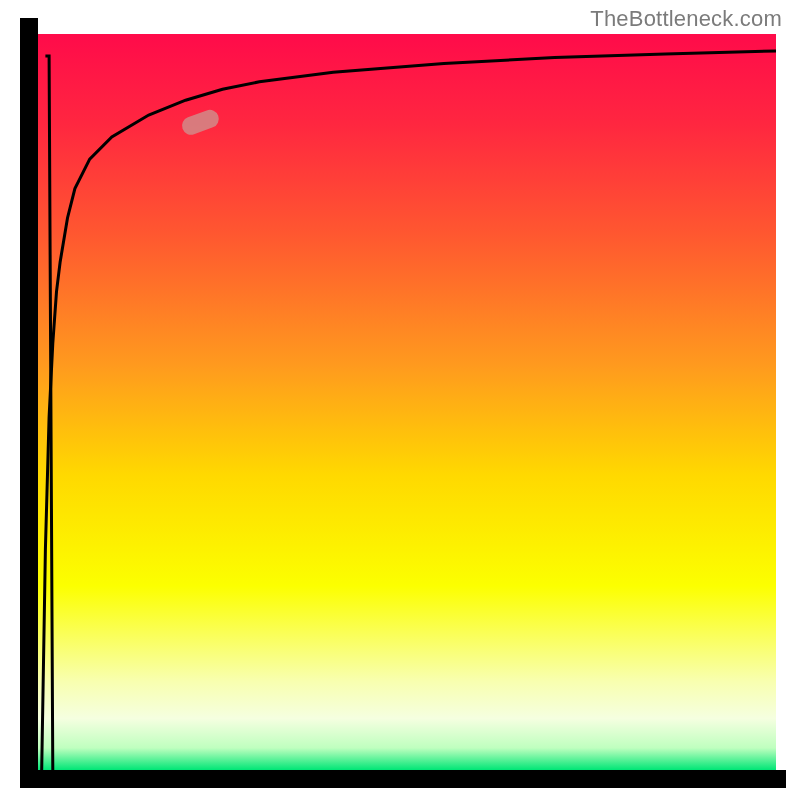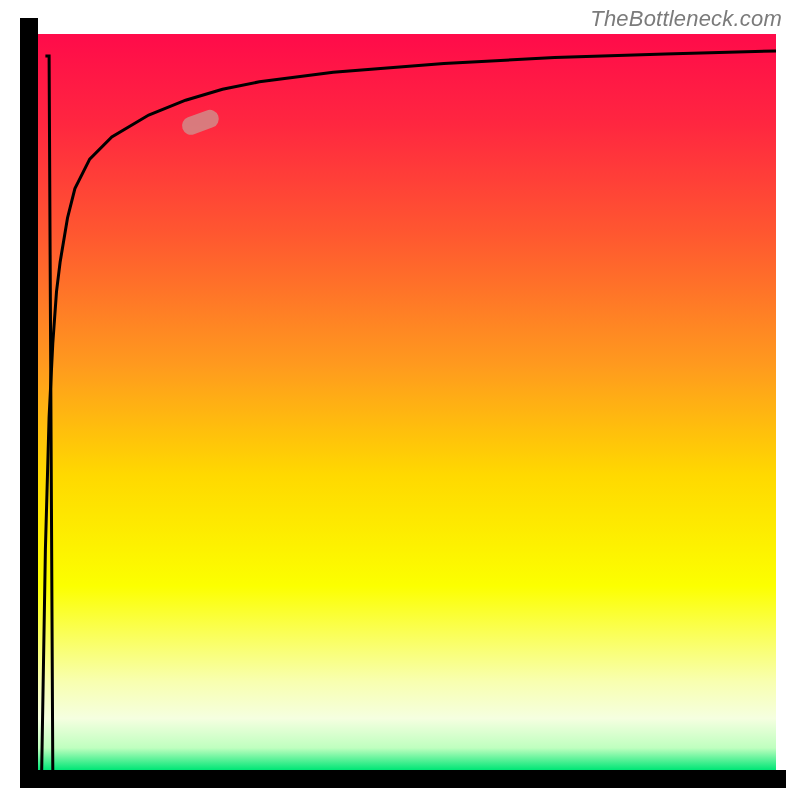--- a/index.html
+++ b/index.html
@@ -17,21 +17,20 @@
   }
   .attribution {
     position: absolute;
     top: 6px;
     right: 18px;
     font-size: 22px;
     color: #7b7b7b;
     font-weight: 500;
     letter-spacing: 0.2px;
     z-index: 10;
-    font-style: italic;
   }
   svg.chart {
     position: absolute;
     top: 0;
     left: 0;
     width: 800px;
     height: 800px;
   }
 </style>
 </head>

